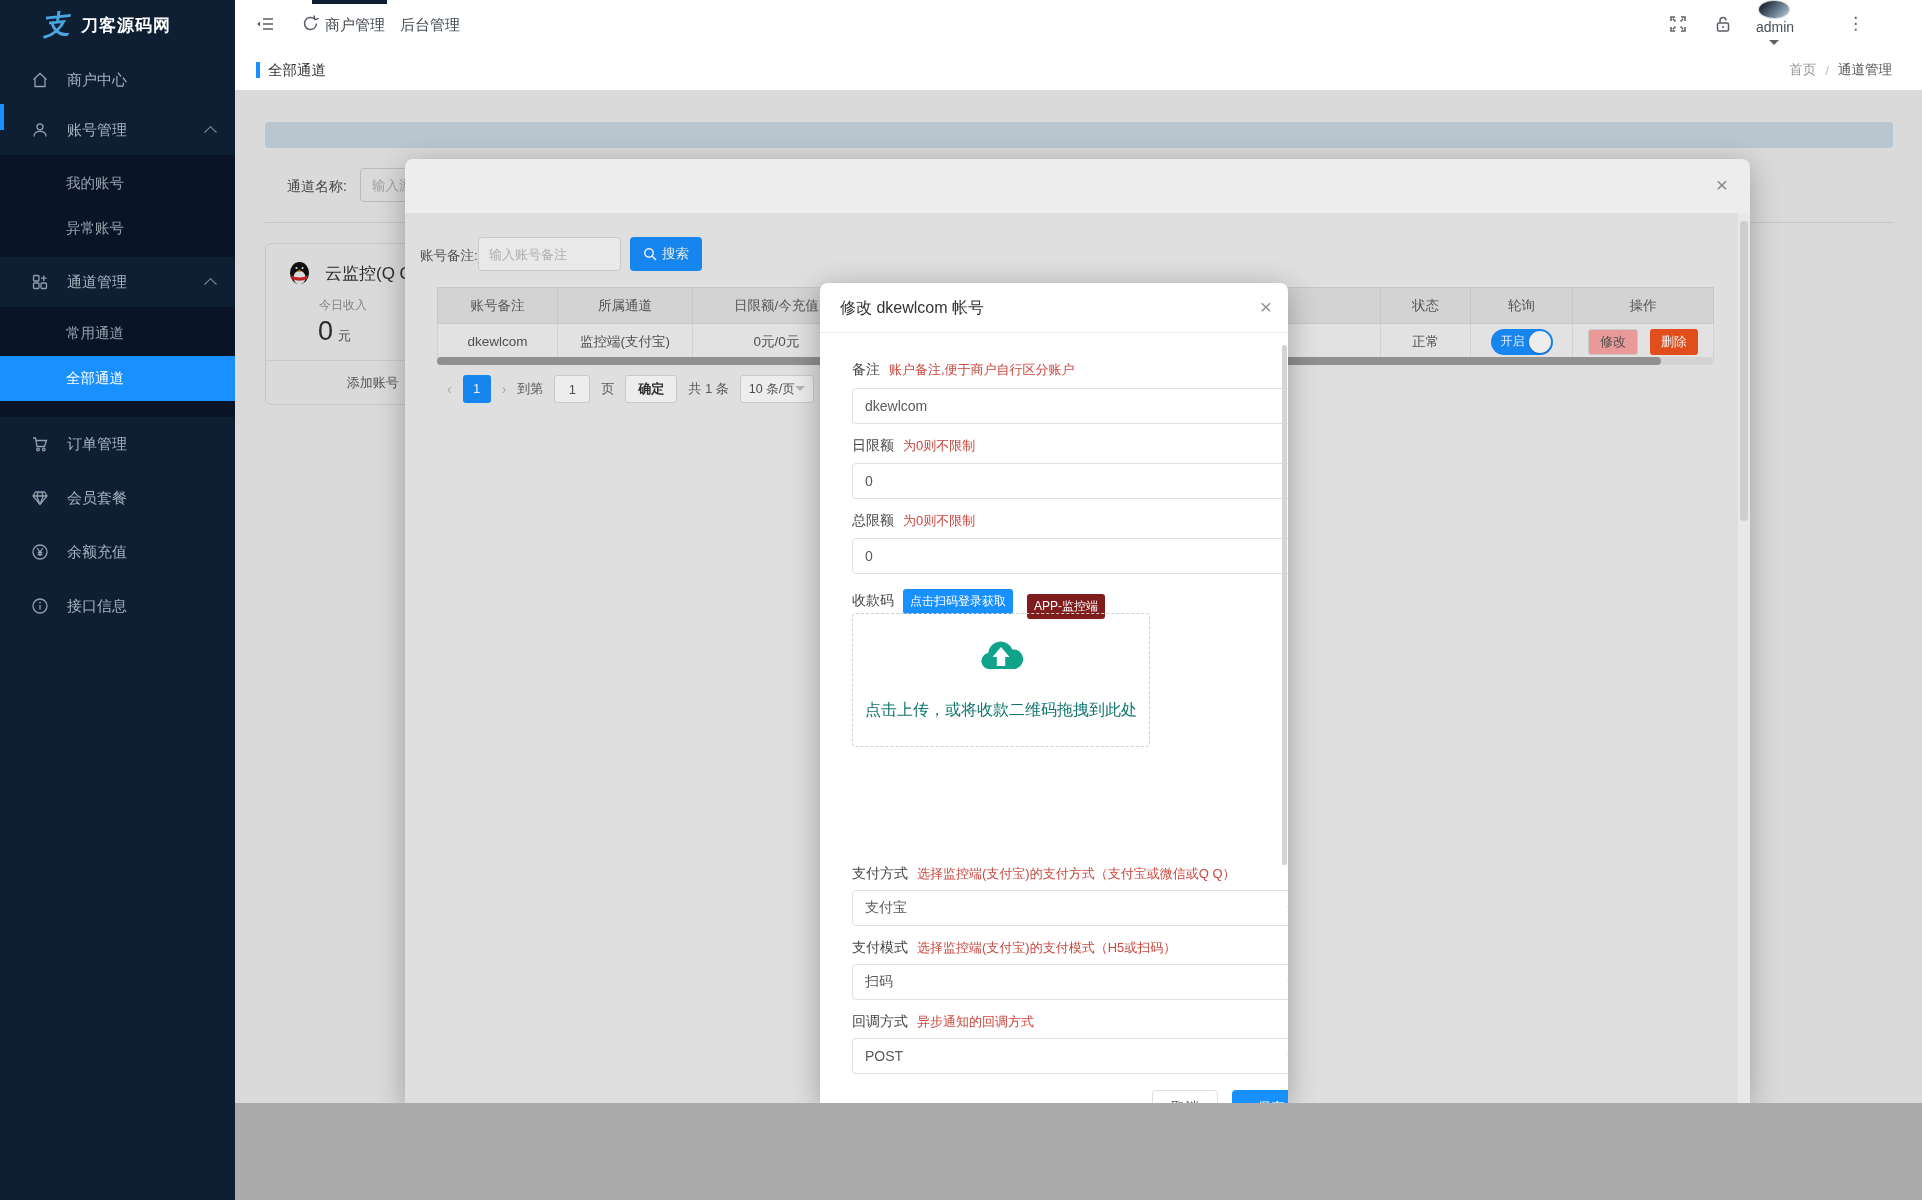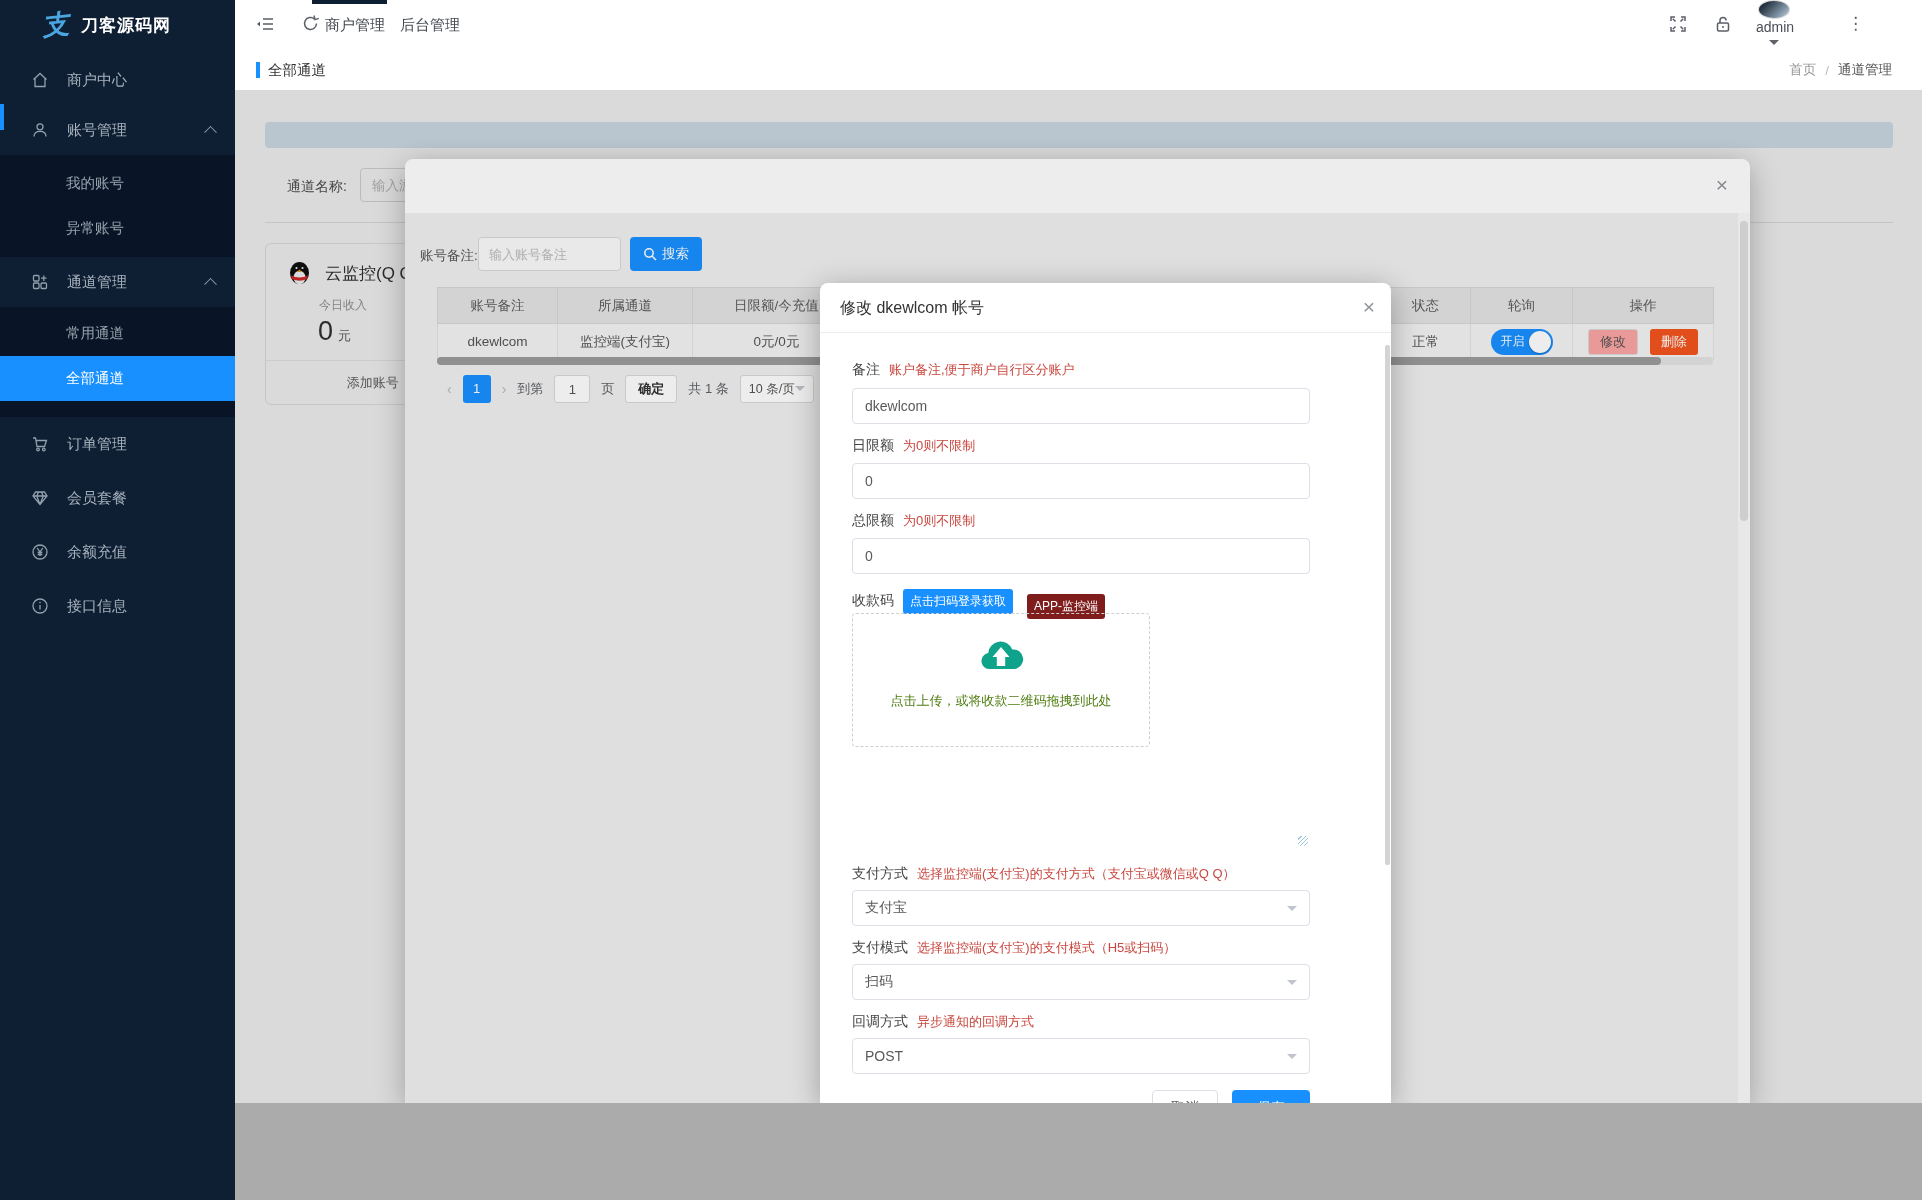--- a/index.html
+++ b/index.html
@@ -81,34 +81,34 @@
   .pager{position:absolute;left:42px;top:216px;height:28px;display:flex;align-items:center;gap:11px;font-size:13px;color:#606266;}
   .pg-chev{font-size:14px;color:#b4b7bc;cursor:pointer;}
   .pg-cur{width:28px;height:28px;border-radius:3px;background:#1890ff;color:#fff;text-align:center;line-height:28px;font-size:13px;cursor:pointer;}
   .pg-goto{width:36px;height:28px;border:1px solid #d9d9d9;border-radius:3px;text-align:center;font-size:13px;color:#555;background:#fff;box-sizing:border-box;font-family:inherit;}
   .pg-ok{height:28px;padding:0 12px;border:1px solid #d9d9d9;border-radius:3px;background:#fff;font-size:13px;font-weight:bold;color:#333;cursor:pointer;font-family:inherit;}
   .pg-size{width:74px;height:28px;border:1px solid #d9d9d9;border-radius:3px;background:#fff;display:flex;align-items:center;justify-content:space-between;padding:0 8px;box-sizing:border-box;font-size:12.5px;color:#555;cursor:pointer;}
   .pg-size .sel-caret{margin-top:3px;}
   .m1-vtrack{position:absolute;right:0;top:54px;width:12px;height:890px;background:#fafafa;}
   .m1-vthumb{position:absolute;right:2px;top:8px;width:8px;height:300px;border-radius:4px;background:#dedede;}
   
-  .modal2{position:absolute;left:820px;top:283px;width:571px;height:820px;background:#fff;border-radius:8px 8px 0 0;box-shadow:0 6px 30px rgba(0,0,0,.3);z-index:5;overflow:hidden;}
+  .modal2{position:absolute;left:820px;top:283px;width:468px;height:820px;background:#fff;border-radius:8px 8px 0 0;box-shadow:0 6px 30px rgba(0,0,0,.3);z-index:5;overflow:hidden;}
   .m2-head{height:49px;border-bottom:1px solid #ececec;position:relative;}
   .m2-title{position:absolute;left:20px;top:0;height:49px;line-height:49px;font-size:16px;color:#333;}
   .m2-close{right:10px;top:13px;}
   .fld-label-row{position:absolute;left:32px;display:flex;align-items:baseline;gap:9px;white-space:nowrap;}
   .fld-label{font-size:14px;color:#454545;}
   .fld-hint{font-size:13px;color:#c9473e;}
   .fld-input{position:absolute;left:32px;width:458px;height:36px;border:1px solid #dcdfe6;border-radius:4px;box-sizing:border-box;padding:0 12px;font-size:14px;color:#5a5a5a;background:#fff;font-family:inherit;}
   .badge{display:inline-block;padding:4px 7px;border-radius:3px;color:#fff;font-size:12px;cursor:pointer;}
   .badge-scan{background:#1890ff;}
   .badge-app{background:#7f1d1d;margin-left:5px;margin-top:11px;}
   .upload-box{position:absolute;left:32px;top:330px;width:298px;height:134px;border:1px dashed #cfcfcf;border-radius:4px;box-sizing:border-box;text-align:center;cursor:pointer;}
   .upload-box svg{margin-top:22px;}
-  .upload-text{margin-top:14px;font-size:13px;color:#4d7c0f;}
+  .upload-text{margin-top:22px;font-size:16px;color:#0f766e;}
   .qr-textarea{position:absolute;left:32px;top:472px;width:458px;height:93px;border:1px solid #5bb5d5;border-radius:4px;box-sizing:border-box;padding:9px 12px;font-size:14px;color:#5a5a5a;font-family:inherit;resize:none;overflow:hidden;line-height:1.45;}
   .resize-grip{position:absolute;left:478px;top:553px;width:10px;height:10px;background:
     repeating-linear-gradient(135deg,transparent 0 2px,#9fc9da 2px 3px);pointer-events:none;}
   .fld-select{position:absolute;left:32px;width:458px;height:36px;border:1px solid #dcdfe6;border-radius:4px;box-sizing:border-box;padding:0 12px;display:flex;align-items:center;background:#fff;font-size:14px;color:#5a5a5a;cursor:pointer;}
   .sel-caret{margin-left:auto;width:0;height:0;border:5px solid transparent;border-top-color:#c0c4cc;margin-top:5px;}
   .btn-cancel{position:absolute;left:332px;top:807px;width:66px;height:36px;background:#fff;border:1px solid #dcdfe6;border-radius:4px;font-size:14px;color:#606266;cursor:pointer;font-family:inherit;}
   .btn-save{position:absolute;left:412px;top:807px;width:78px;height:36px;background:#1890ff;border:none;border-radius:4px;font-size:14px;color:#fff;cursor:pointer;font-family:inherit;}
   .m2-vthumb{position:absolute;right:1px;top:62px;width:5px;height:520px;border-radius:2px;background:#d4d4d4;}
   input::placeholder,textarea::placeholder{color:#bdbdbd;}
 </style>

